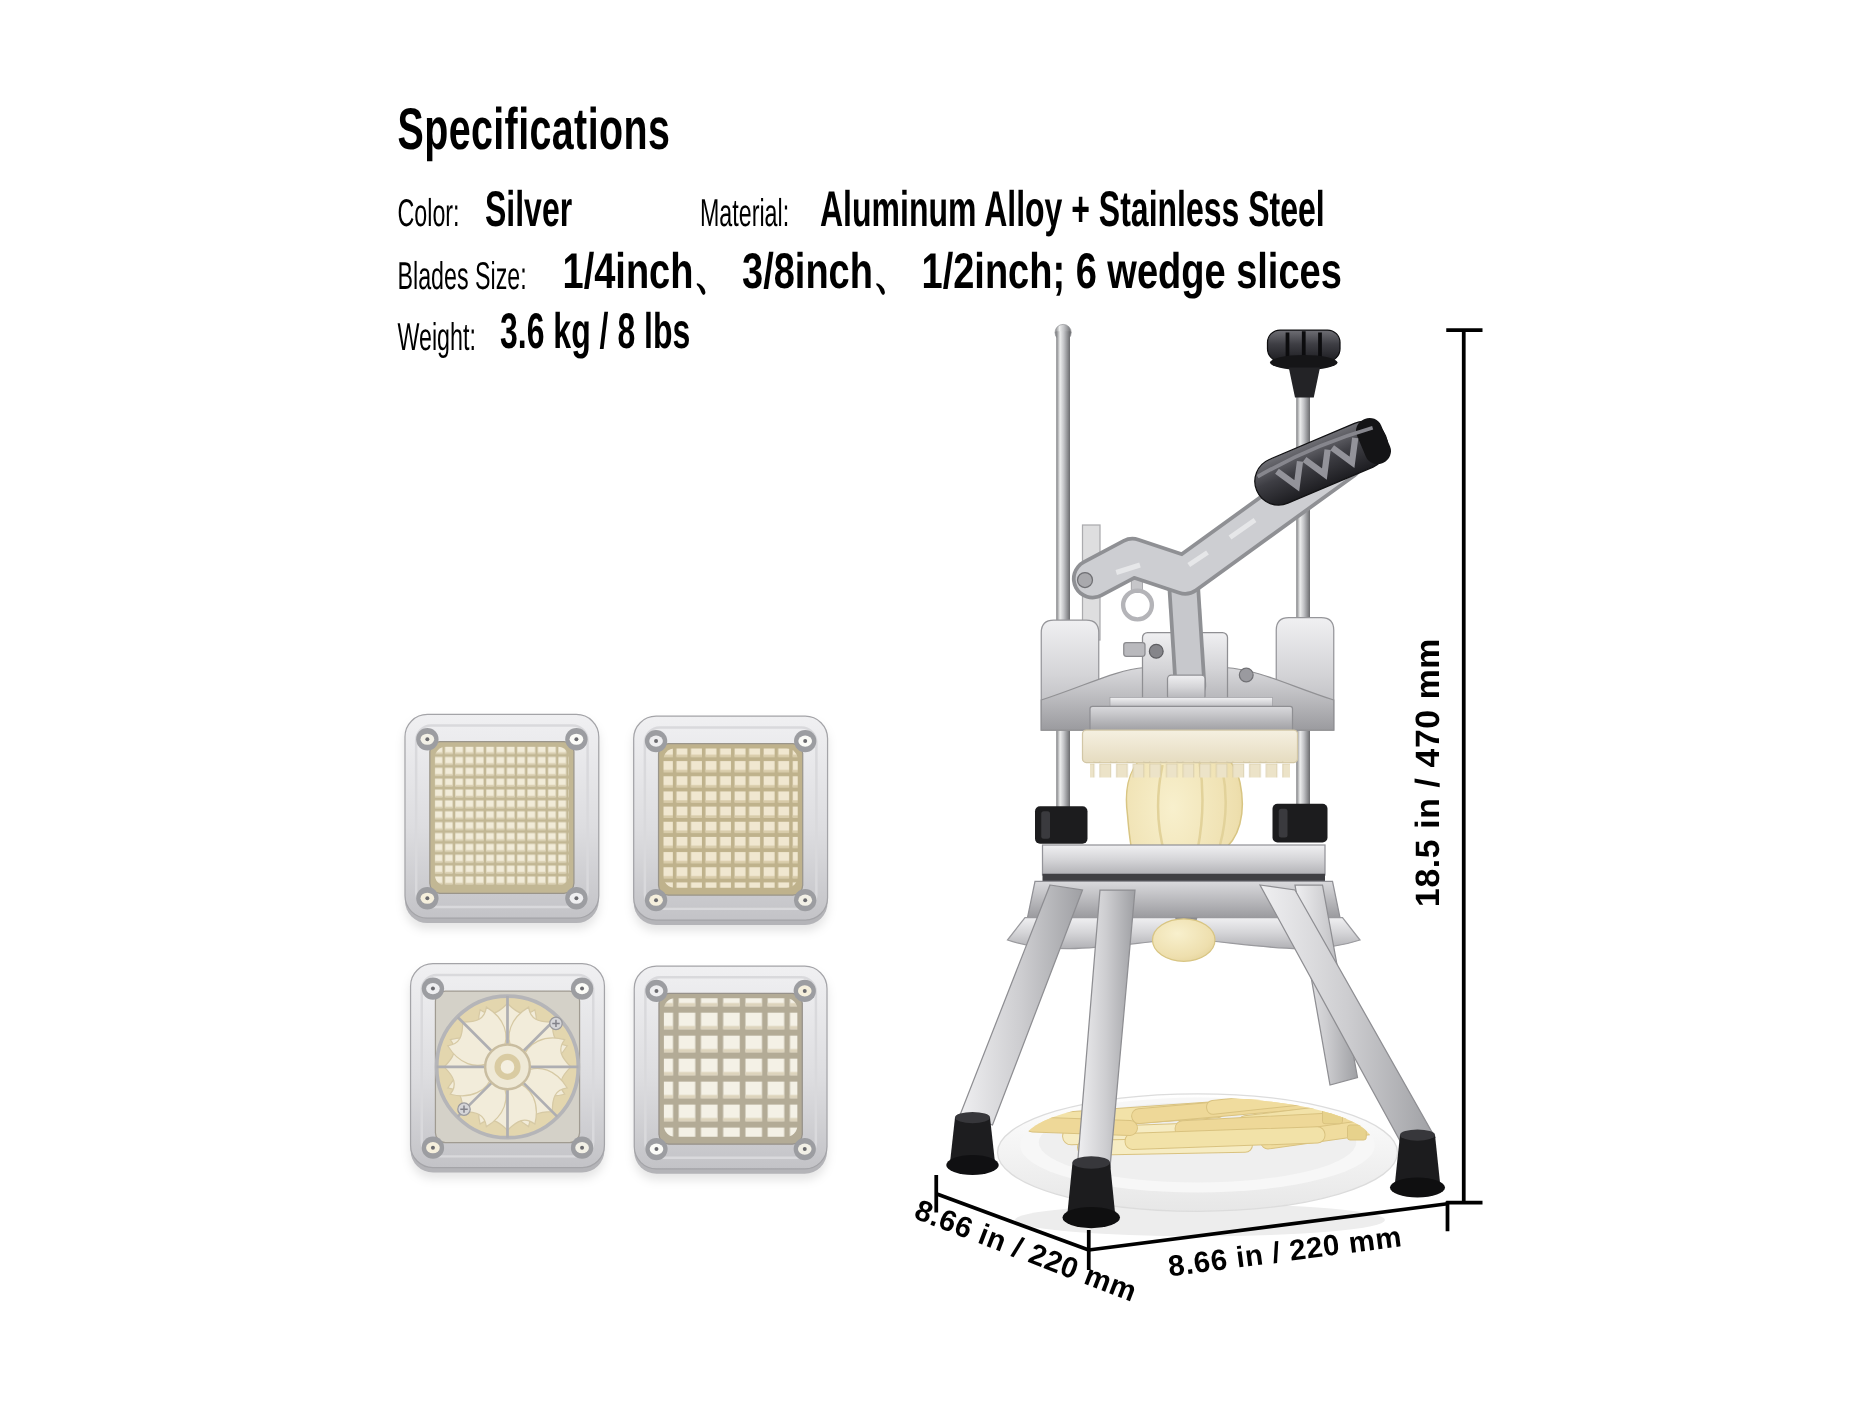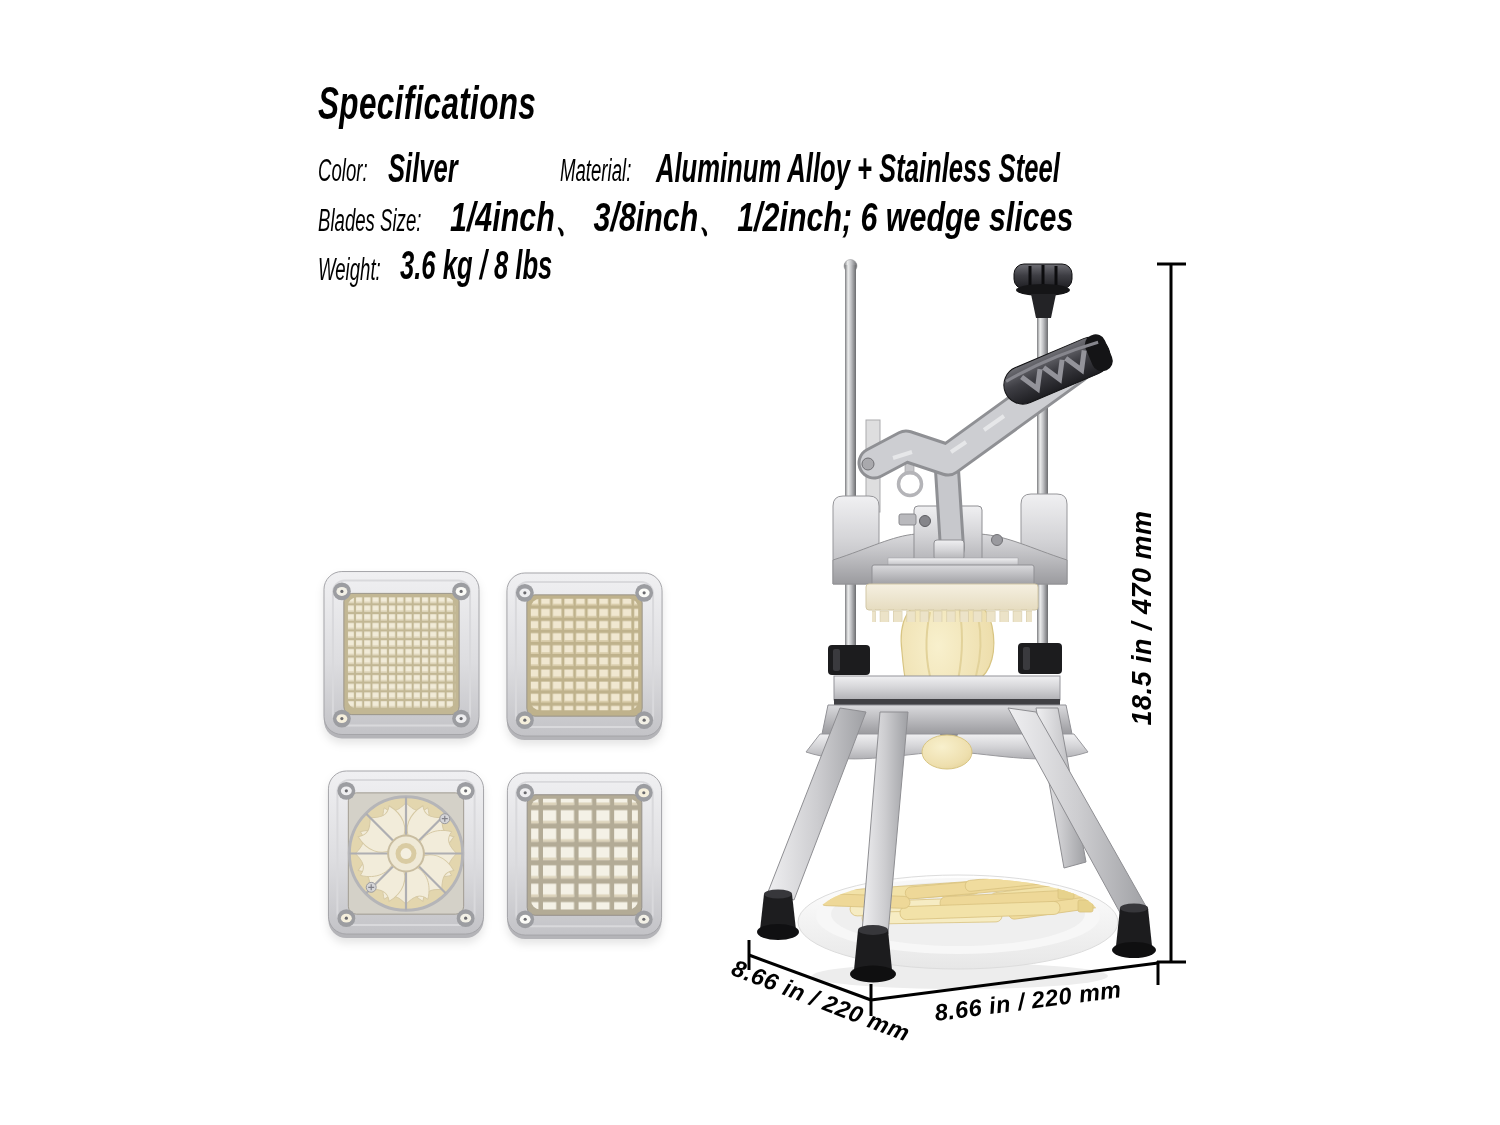--- a/index.html
+++ b/index.html
@@ -1,17 +1,17 @@
 <!DOCTYPE html>
 <html><head>
 <meta charset="utf-8">
 <style>
   html,body{margin:0;padding:0;background:#fff;}
   .canvas{position:relative;width:1312px;height:1125px;background:#fff;overflow:hidden;
-          font-family:"Liberation Sans","DejaVu Sans",sans-serif;color:#000;font-style:italic;}
+          font-family:"Liberation Sans","DejaVu Sans",sans-serif;color:#000;}
   .t{position:absolute;white-space:nowrap;transform-origin:0 0;line-height:1.1;}
   .title{font-size:47px;font-weight:800;transform:scaleX(.67);letter-spacing:.5px;}
   .lab{font-size:31px;font-weight:400;transform:scaleX(.60);}
   .val{font-size:40px;font-weight:700;transform:scaleX(.64);}
   .val.vwide{transform:scaleX(.76);}
   svg{position:absolute;display:block;}
   .blade{filter:drop-shadow(0 5px 4px rgba(0,0,0,.10));}
   .dims{left:0;top:0;z-index:5;pointer-events:none;}
   .dimtxt{font-family:"Liberation Sans","DejaVu Sans",sans-serif;font-weight:700;fill:#000;letter-spacing:.5px;}
 </style>

